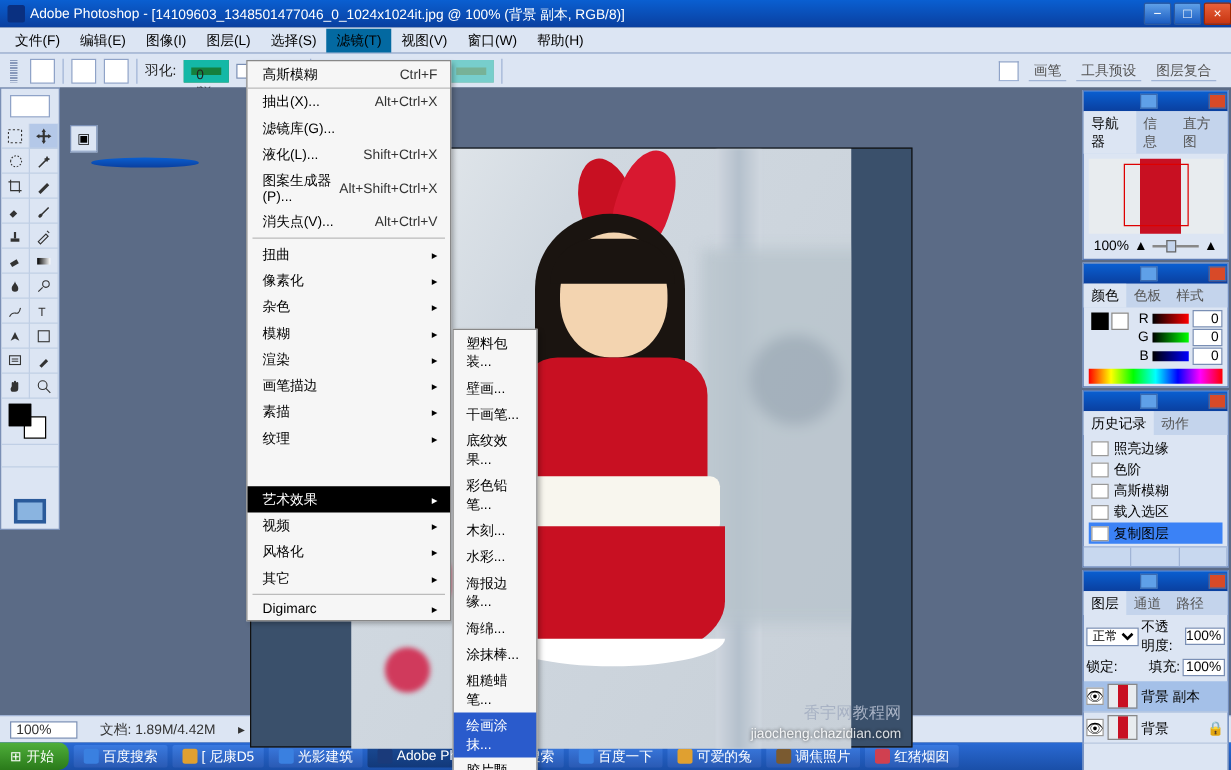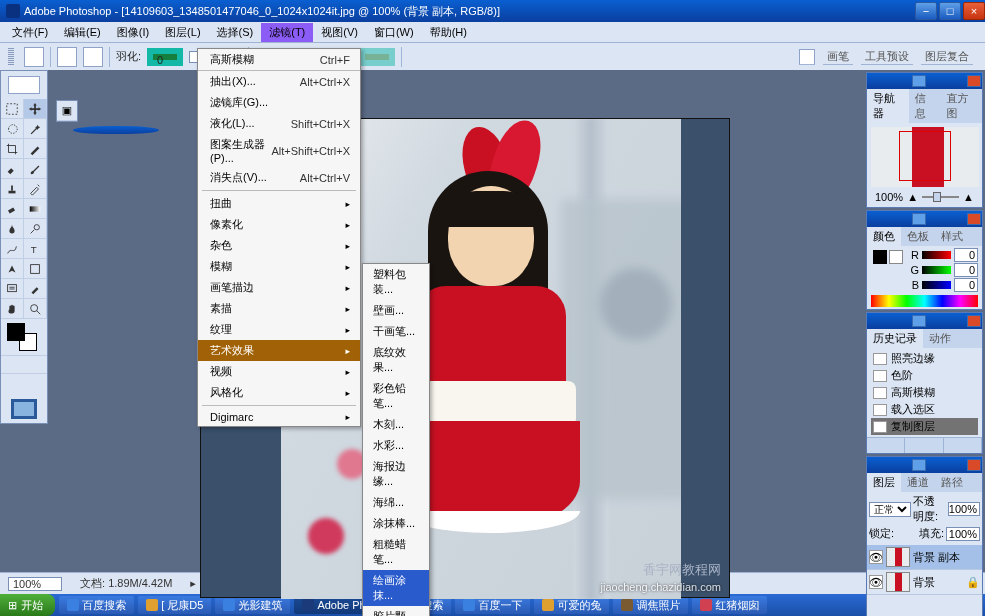--- a/index.html
+++ b/index.html
@@ -6,21 +6,21 @@
 body { background: #5b6b86; width: 985px; height: 616px; overflow: hidden; position: relative; }
 
 .titlebar { background: linear-gradient(#0a5fd1, #0a3f9f); height: 22px; display: flex; align-items: center; padding-left: 6px; color: #fff; font-size: 11px; }
 .titlebar .icon { width: 14px; height: 14px; background: #0a3080; margin-right: 4px; border-radius: 2px; }
 .titlebar .spacer { flex: 1; }
 .titlebar .winbtn { width: 22px; height: 18px; margin-left: 2px; display: flex; align-items: center; justify-content: center; background: linear-gradient(#5fa0e8,#1a5bc0); border: 1px solid #2d5a9f; border-radius: 2px; color: #fff; }
 .titlebar .winbtn.close { background: linear-gradient(#e8603a,#c73410); border-color: #a02800; }
 
 .menubar { background: #dce5f3; height: 20px; display: flex; align-items: center; padding-left: 4px; }
 .menubar .menu { padding: 2px 8px; color: #000; cursor: default; }
-.menubar .menu.active { background: #8b5cf6; }
+.menubar .menu.active { background: #0369a1; }
 
 .optionsbar { background: #dce5f3; height: 28px; border-top: 1px solid #9fb2d4; display: flex; align-items: center; padding-left: 8px; gap: 6px; color: #222; }
 .optionsbar .gripper { width: 6px; height: 18px; background: repeating-linear-gradient(#8899bb 0 1px, transparent 1px 2px); margin-right: 4px; }
 .optionsbar .tool-ico { width: 20px; height: 20px; border: 1px solid #8fa3c8; background: #fff; }
 .optionsbar .numfield { width: 36px; height: 18px; background: #15803d; border: 6px solid #14b8a6; padding-left: 4px; }
 .optionsbar .chk { width: 12px; height: 12px; border: 1px solid #7a8fb5; background: #fff; display: inline-block; margin-right: 2px; }
 .optionsbar .sep { width: 1px; height: 20px; background: #a0b4d6; }
 .optionsbar .right-tabs { margin-left: auto; display: flex; gap: 8px; padding-right: 12px; color: #555; }
 .optionsbar .right-tabs span { border-bottom: 1px solid #a0b4d6; padding: 0 4px; }
 
@@ -37,21 +37,21 @@
 .toolbox .fg-sw { width: 18px; height: 18px; background: #000; border: 1px solid #000; position: absolute; left: 6px; top: 4px; }
 .toolbox .bg-sw { width: 18px; height: 18px; background: #fff; border: 1px solid #000; position: absolute; left: 18px; top: 14px; }
 .toolbox .modes { display: grid; grid-template-columns: 1fr 1fr; }
 .toolbox .mode { height: 18px; border-top: 1px solid #c0cfe5; }
 .toolbox .img-ico { height: 28px; display: flex; justify-content: center; align-items: center; margin-top: 4px; }
 
 .dropdown { position: absolute; top: -22px; left: 197px; width: 164px; background: #f6f6f6; border: 1px solid #888; box-shadow: 2px 2px 4px rgba(0,0,0,0.3); z-index: 100; }
 .dropdown .item { padding: 3px 10px 3px 12px; display: flex; align-items: center; cursor: default; }
 .dropdown .item .sc { margin-left: auto; color: #333; }
 .dropdown .item.hasarrow::after { content: "▸"; margin-left: auto; font-size: 9px; }
-.dropdown .item.highlighted { background: #a16207; color: #fff; }
+.dropdown .item.highlighted { background: #000000; color: #fff; margin-top: 28px; }
 .dropdown .sepline { height: 1px; background: #bbb; margin: 2px 4px; }
 .dropdown .top-sep { border-bottom: 1px solid #bbb; }
 
 .submenu { position: absolute; left: 164px; top: 214px; width: 68px; background: #f6f6f6; border: 1px solid #888; box-shadow: 2px 2px 4px rgba(0,0,0,0.3); z-index: 110; }
 .submenu .sitem { padding: 3px 8px 3px 10px; cursor: default; }
 .submenu .sitem.highlighted { background: #2a5bcc; color: #fff; }
 
 .canvas-area { position: absolute; left: 200px; top: 48px; width: 530px; height: 480px; background: #3a506b; border: 1px solid #111; z-index: 1; }
 .canvas-inner { position: absolute; left: 80px; top: 0; width: 400px; height: 480px; background: linear-gradient(120deg,#e8ecef 0%,#d0d8e0 30%,#c8d0d8 100%); overflow: hidden; }
 .flowers-left { position:absolute; left:-20px; top:30px; width:130px; height:450px; background: radial-gradient(circle at 30% 20%, #d03a5c 0 18px, transparent 20px), radial-gradient(circle at 60% 38%, #e8708a 0 15px, transparent 17px), radial-gradient(circle at 40% 54%, #d85070 0 16px, transparent 18px), radial-gradient(circle at 70% 70%, #e07890 0 14px, transparent 16px), radial-gradient(circle at 50% 86%, #d03a5c 0 17px, transparent 19px); filter: blur(2px); }
@@ -104,21 +104,21 @@
 .color-row.b .track { background: linear-gradient(90deg,#000,#00f); }
 .color-row .val { width:24px; background:#fff; border:1px solid #7a8fb5; text-align:right; padding-right:2px; }
 .spectrum { height:12px; background: linear-gradient(90deg,#f00,#ff0,#0f0,#0ff,#00f,#f0f,#f00); margin-top:2px; }
 .color-swatches { display:flex; gap:2px; padding:2px 0 2px 2px; }
 .color-swatches .sw { width:14px; height:14px; }
 .color-swatches .fg { background:#000; }
 .color-swatches .bg { background:#fff; border:1px solid #888; }
 
 .history-list .hitem { display:flex; align-items:center; padding:1px 2px; gap:4px; font-size:10px; }
 .history-list .hitem .hico { width:14px; height:12px; border:1px solid #999; background:#fff; }
-.history-list .hitem.sel { background:#737373; }
+.history-list .hitem.sel { background:#3b82f6; }
 
 .layer-controls { font-size:10px; padding:2px; }
 .layer-controls .row { display:flex; align-items:center; gap:2px; margin-bottom:2px; }
 .layer-controls select { font-size:10px; background:#fff; border:1px solid #7a8fb5; }
 .layer-controls .pct { width:34px; background:#fff; border:1px solid #7a8fb5; text-align:right; padding-right:2px; }
 .layer-list .litem { display:flex; align-items:center; gap:3px; padding:2px; border-bottom:1px solid #b8c8e0; }
 .layer-list .litem .eye { width:14px; height:14px; border:1px solid #999; background:#fff; display:flex; align-items:center; justify-content:center; }
 .layer-list .litem .lthumb { width:24px; height:20px; background: linear-gradient(90deg,#e8ecef 35%,#c81022 35% 70%,#e8ecef 70%); border:1px solid #888; }
 .layer-list .litem.sel { background:#a4c0e8; }
 .panel-footer { height:16px; background:#c8d8ef; border-top:1px solid #a0b4d6; display:flex; }
@@ -383,36 +383,42 @@
     <div class="item hasarrow">
         <span>像素化</span>
       </div>
     <div class="item hasarrow">
         <span>杂色</span>
       </div>
     <div class="item hasarrow">
         <span>模糊</span>
       </div>
     <div class="item hasarrow">
+        <span>渲染</span>
+      </div>
+    <div class="item hasarrow">
         <span>画笔描边</span>
       </div>
     <div class="item hasarrow">
         <span>素描</span>
       </div>
     <div class="item hasarrow">
         <span>纹理</span>
       </div>
     <div class="item hasarrow highlighted">
         <span>艺术效果</span>
       </div>
     <div class="item hasarrow">
         <span>视频</span>
       </div>
     <div class="item hasarrow">
         <span>风格化</span>
+      </div>
+    <div class="item hasarrow">
+        <span>其它</span>
       </div>
     <div class="sepline"></div>
     <div class="item hasarrow">
         <span>Digimarc</span>
       </div>
 
     <div class="submenu">
       <div class="sitem">塑料包装...</div>
       <div class="sitem">壁画...</div>
       <div class="sitem">干画笔...</div>

